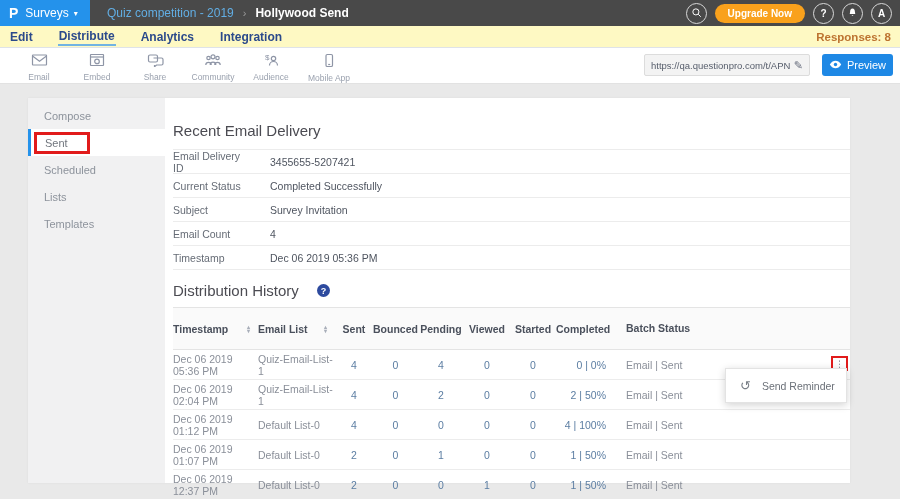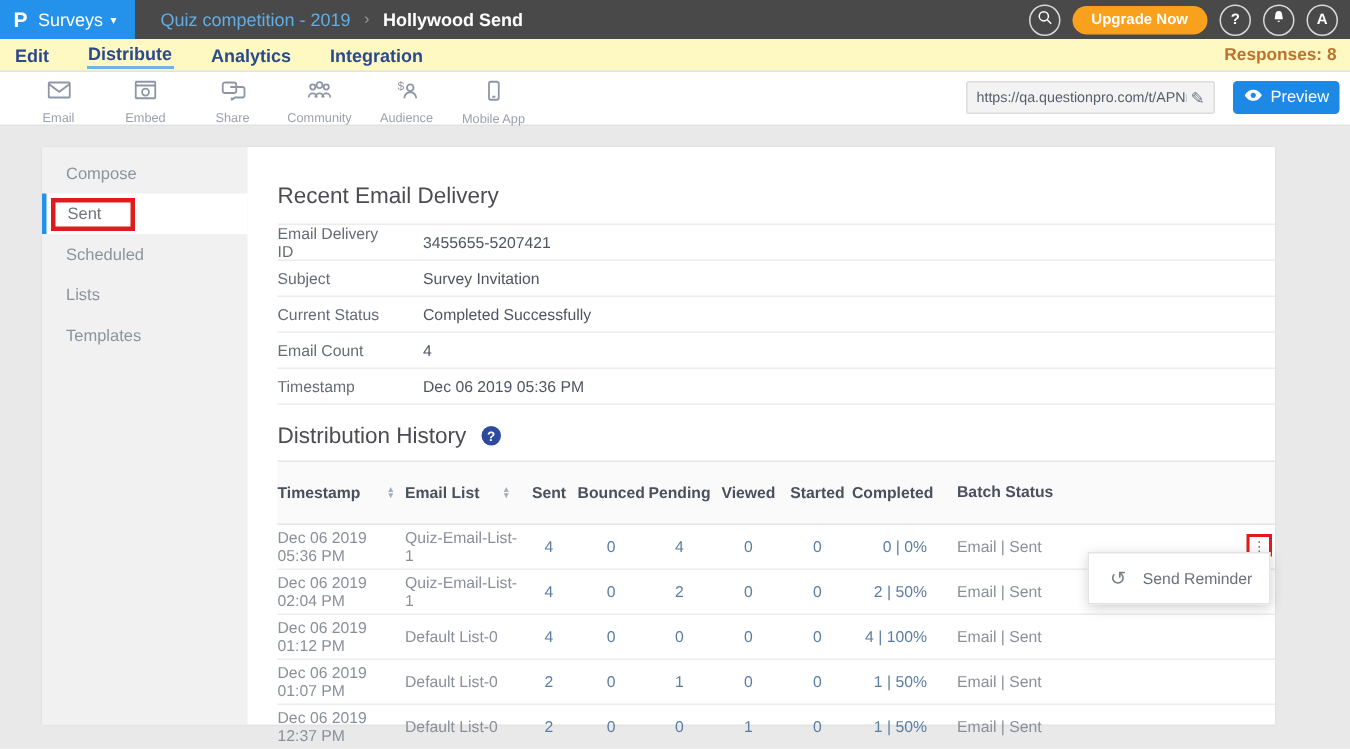--- a/index.html
+++ b/index.html
@@ -50,31 +50,31 @@
 
   
   .card { position:absolute; left:28px; top:98px; width:822px; bottom:16px; background:#ffffff;
     display:flex; box-shadow:0 0 2px rgba(0,0,0,0.06); }
   .sidebar { width:137px; background:#f1f1f2; flex-shrink:0; padding-top:4px; }
   .side-item { height:27px; display:flex; align-items:center; padding-left:13px; font-size:11px;
     color:#8d939c; border-left:3px solid transparent; cursor:pointer; }
   .side-item.active { background:#fff; border-left-color:#2492eb; padding-left:0; color:#70757d; }
   .annotation-box { border:3px solid #e11b1b; padding:2px 19px 2px 8px; margin-left:3px; }
 
-  .content { flex:1; padding-left:20px; position:relative; }
+  .content { flex:1; padding-left:8px; position:relative; }
   .section-title { font-size:15px; color:#4b4b52; }
   .rt { margin-top:24px; }
 
   .info-table { margin-top:10px; border-top:1px solid #ececec; }
   .info-row { display:flex; height:24px; align-items:center; border-bottom:1px solid #ececec;
     font-size:10.5px;gap:20px; }
   .info-label { width:77px; color:#666c76; flex-shrink:0; }
   .info-value { color:#4f5560; }
 
-  .dh-title-row { margin-top:12px; display:flex; align-items:center; gap:10px; }
+  .dh-title-row { margin-top:12px; display:flex; align-items:center; gap:18px; }
   .help-icon { width:13px; height:13px; border-radius:50%; background:#2d4a9e; color:#fff;
     font-size:9px; font-weight:bold; display:flex; align-items:center; justify-content:center;
     cursor:pointer; }
 
   
   .dtable { margin-top:8px; font-size:10.5px; }
   .dt-header { display:flex; align-items:center; min-height:43px; background:#fafafa;
     border-top:1px solid #e4e4e4; border-bottom:1px solid #e4e4e4; color:#4a505c; font-weight:bold; }
   .dt-row { display:flex; align-items:center; height:30px; border-bottom:1px solid #ececec;
     position:relative; }
@@ -250,26 +250,26 @@
   <div class="content">
 
     <div class="section-title rt">Recent Email Delivery</div>
 
     <div class="info-table">
       <div class="info-row">
         <span class="info-label">Email Delivery ID</span>
         <span class="info-value">3455655-5207421</span>
       </div>
       <div class="info-row">
+        <span class="info-label">Current Status</span>
+        <span class="info-value">Completed Successfully</span>
+      </div>
+      <div class="info-row">
         <span class="info-label">Subject</span>
         <span class="info-value">Survey Invitation</span>
-      </div>
-      <div class="info-row">
-        <span class="info-label">Current Status</span>
-        <span class="info-value">Completed Successfully</span>
       </div>
       <div class="info-row">
         <span class="info-label">Email Count</span>
         <span class="info-value">4</span>
       </div>
       <div class="info-row">
         <span class="info-label">Timestamp</span>
         <span class="info-value">Dec 06 2019 05:36 PM</span>
       </div>
     </div>

